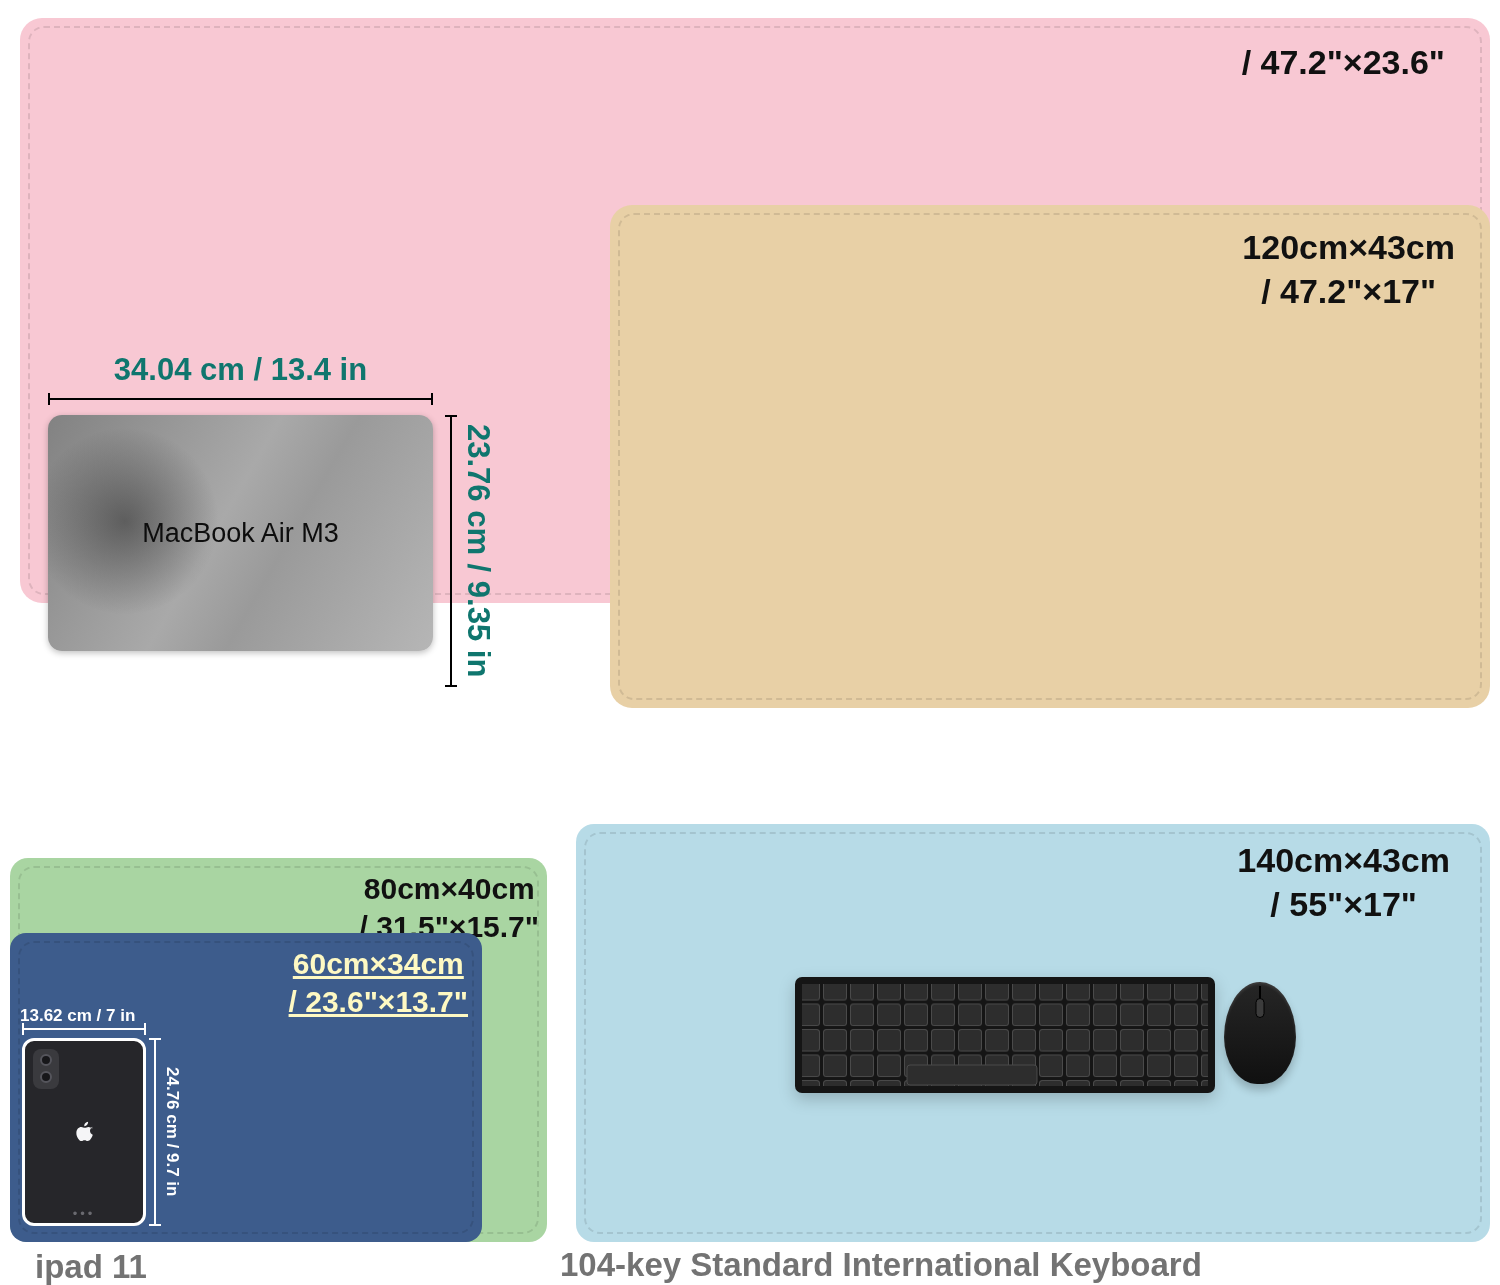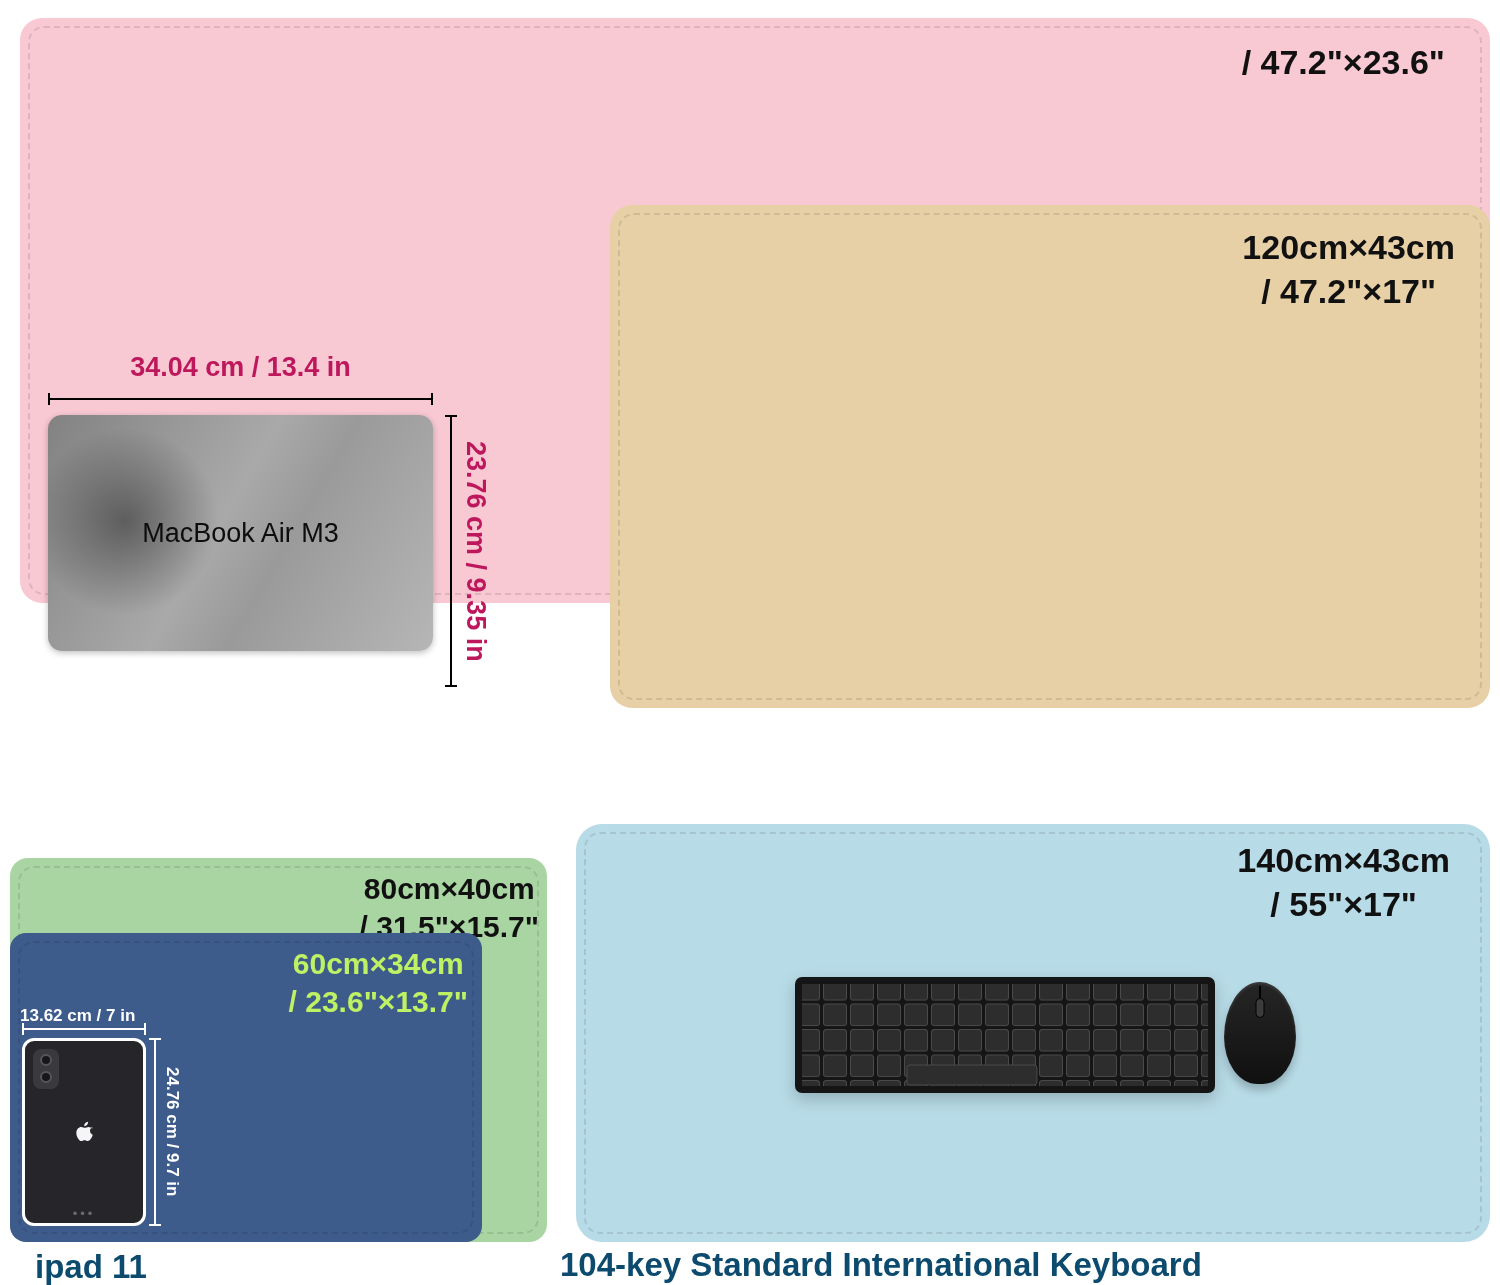--- a/index.html
+++ b/index.html
@@ -8,44 +8,44 @@
 
   .mat { position:absolute; }
   .stitch { position:absolute; inset:8px; border:2px dashed rgba(0,0,0,.10); border-radius:16px; pointer-events:none; }
 
   .mat-pink   { left:20px;  top:18px;  width:1470px; height:585px; background:#f8c8d3; border-radius:22px; z-index:1; }
   .mat-tan    { left:610px; top:205px; width:880px;  height:503px; background:#e8d0a6; border-radius:22px; z-index:2; }
   .mat-green  { left:15px;  top:205px; width:1096px; height:527px; background:#a4d59f; border-radius:24px; z-index:3; }
 
   .mat-green-sm  { left:10px;  top:858px; width:537px; height:384px; background:#a9d5a2; border-radius:18px; z-index:1; }
   .mat-blue      { left:10px;  top:933px; width:472px; height:309px; background:#3d5c8c; border-radius:16px; z-index:2; }
-  .mat-lightblue { left:576px; top:824px; width:914px; height:418px; background:#b7dbe7; border-radius:26px; z-index:2;padding-left:43px; }
+  .mat-lightblue { left:576px; top:824px; width:914px; height:418px; background:#b7dbe7; border-radius:18px; z-index:2;padding-left:43px; }
 
   .size-label { position:absolute; text-align:center; color:#111; font-weight:700; font-size:34px; line-height:44px; white-space:nowrap; }
   .size-label.small { font-size:30px; line-height:38px; }
-  .size-label.white { color:#bef264; }
+  .size-label.white { color:#fef9c3;text-decoration:underline; }
 
   .lbl-pink  { right:45px;  top:22px; }
   .lbl-green { right:55px;  top:25px; }
   .lbl-tan   { right:35px;  top:20px; }
   .lbl-green-sm  { right:8px;  top:12px; }
   .lbl-blue      { right:14px; top:12px; }
   .lbl-lightblue { right:40px; top:14px; }
 
   
   .hline, .vline { position:absolute; color:#000; background:currentColor; z-index:5; }
   .hline { height:2px; }
   .hline::before, .hline::after { content:""; position:absolute; width:2px; height:12px; top:-5px; background:currentColor; }
   .hline::before { left:0; } .hline::after { right:0; }
   .vline { width:2px; }
   .vline::before, .vline::after { content:""; position:absolute; width:12px; height:2px; left:-5px; background:currentColor; }
   .vline::before { top:0; } .vline::after { bottom:0; }
   .white-line { color:#fff; }
 
-  .dim-text { position:absolute; color:#be185d; font-weight:700; font-size:27px; white-space:nowrap; z-index:5; }
+  .dim-text { position:absolute; color:#0f766e; font-weight:700; font-size:31px; white-space:nowrap; z-index:5; }
   .dim-text.center { text-align:center; }
   .dim-text.vert { writing-mode:vertical-rl; text-align:center; }
   .dim-text.white { color:#fff; font-size:17px; }
 
   
   .macbook { position:absolute; left:48px; top:415px; width:385px; height:236px; border-radius:14px; z-index:5;
     background:
       radial-gradient(circle at 20% 45%, rgba(35,35,35,.50), rgba(35,35,35,0) 28%),
       linear-gradient(120deg, #828282 0%, #a9a9a9 45%, #9a9a9a 60%, #b6b6b6 100%);
     display:flex; align-items:center; justify-content:center;
@@ -63,21 +63,21 @@
 
   
   .keyboard { position:absolute; left:795px; top:977px; width:420px; height:116px; z-index:5; filter:drop-shadow(0 6px 8px rgba(0,0,0,.20)); }
   .mouse { position:absolute; left:1224px; top:982px; width:72px; height:102px; z-index:5;
     background:linear-gradient(180deg,#262626,#101010);
     border-radius:50% 50% 46% 46% / 54% 54% 46% 46%;
     box-shadow:0 6px 8px rgba(0,0,0,.22), inset 0 2px 3px rgba(255,255,255,.12); }
   .mouse-seam { position:absolute; left:50%; top:4px; width:2px; height:28px; background:#000; transform:translateX(-50%); }
   .mouse-wheel { position:absolute; left:50%; top:16px; width:9px; height:20px; background:#3c3c3c; border-radius:5px; transform:translateX(-50%); border:1px solid #000; }
 
-  .caption { position:absolute; color:#0c4a6e; font-weight:700; font-size:33px; white-space:nowrap; z-index:6; }
+  .caption { position:absolute; color:#737373; font-weight:700; font-size:33px; white-space:nowrap; z-index:6; }
   .caption-ipad { left:35px; top:1248px; }
   .caption-keyboard { left:560px; top:1246px; width:560px; text-align:center; }
 </style>
 </head>
 <body>
 
 <div class="canvas">
 
   <div class="mat mat-pink">
     <div class="stitch"></div>

